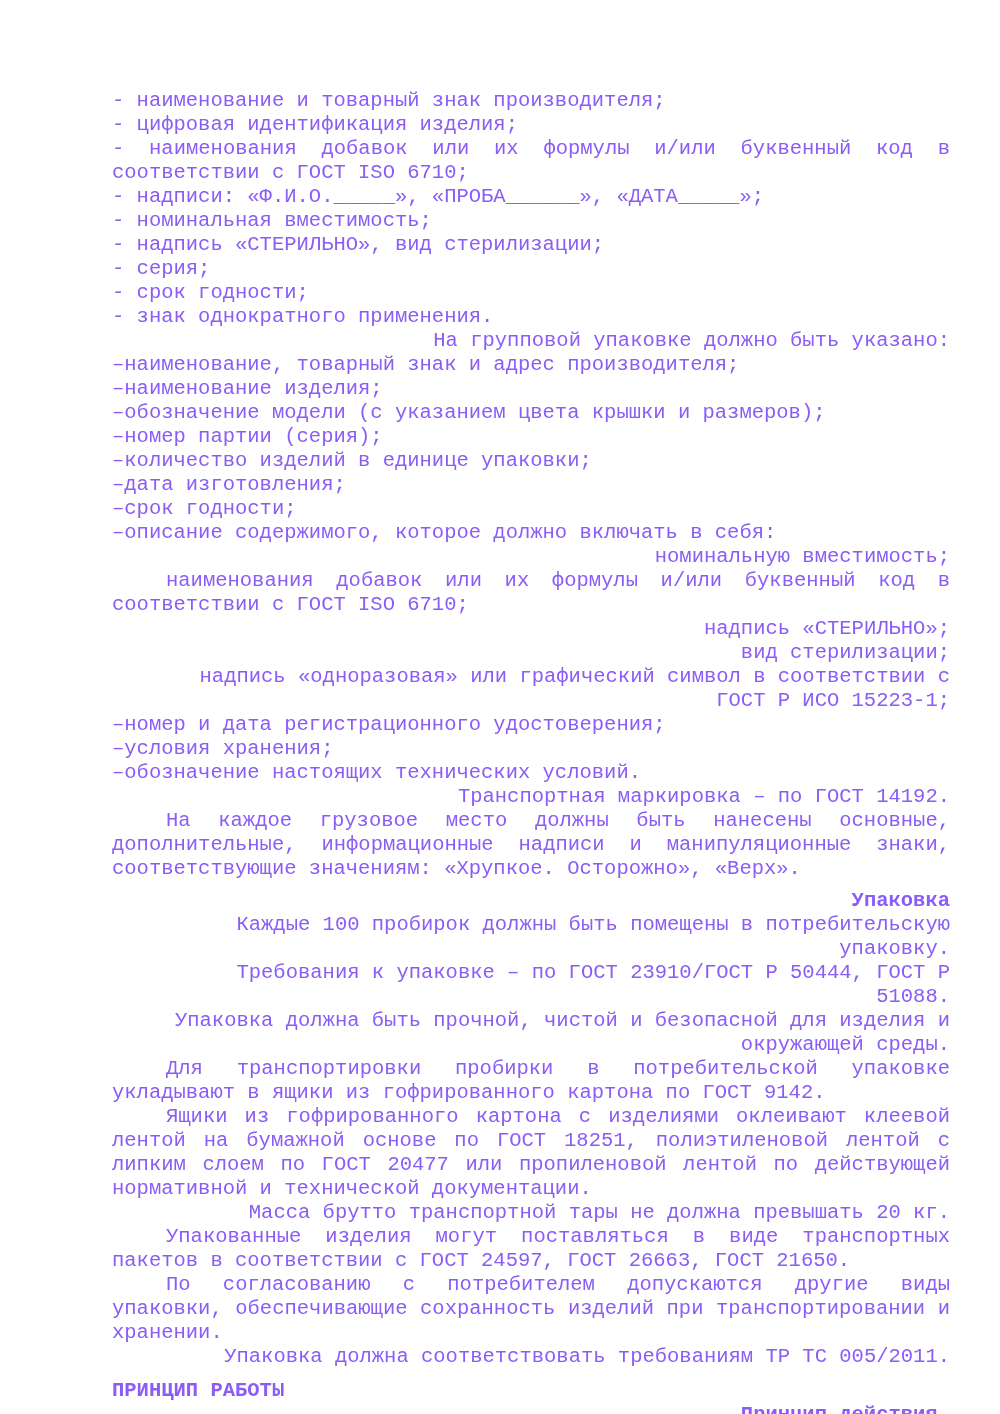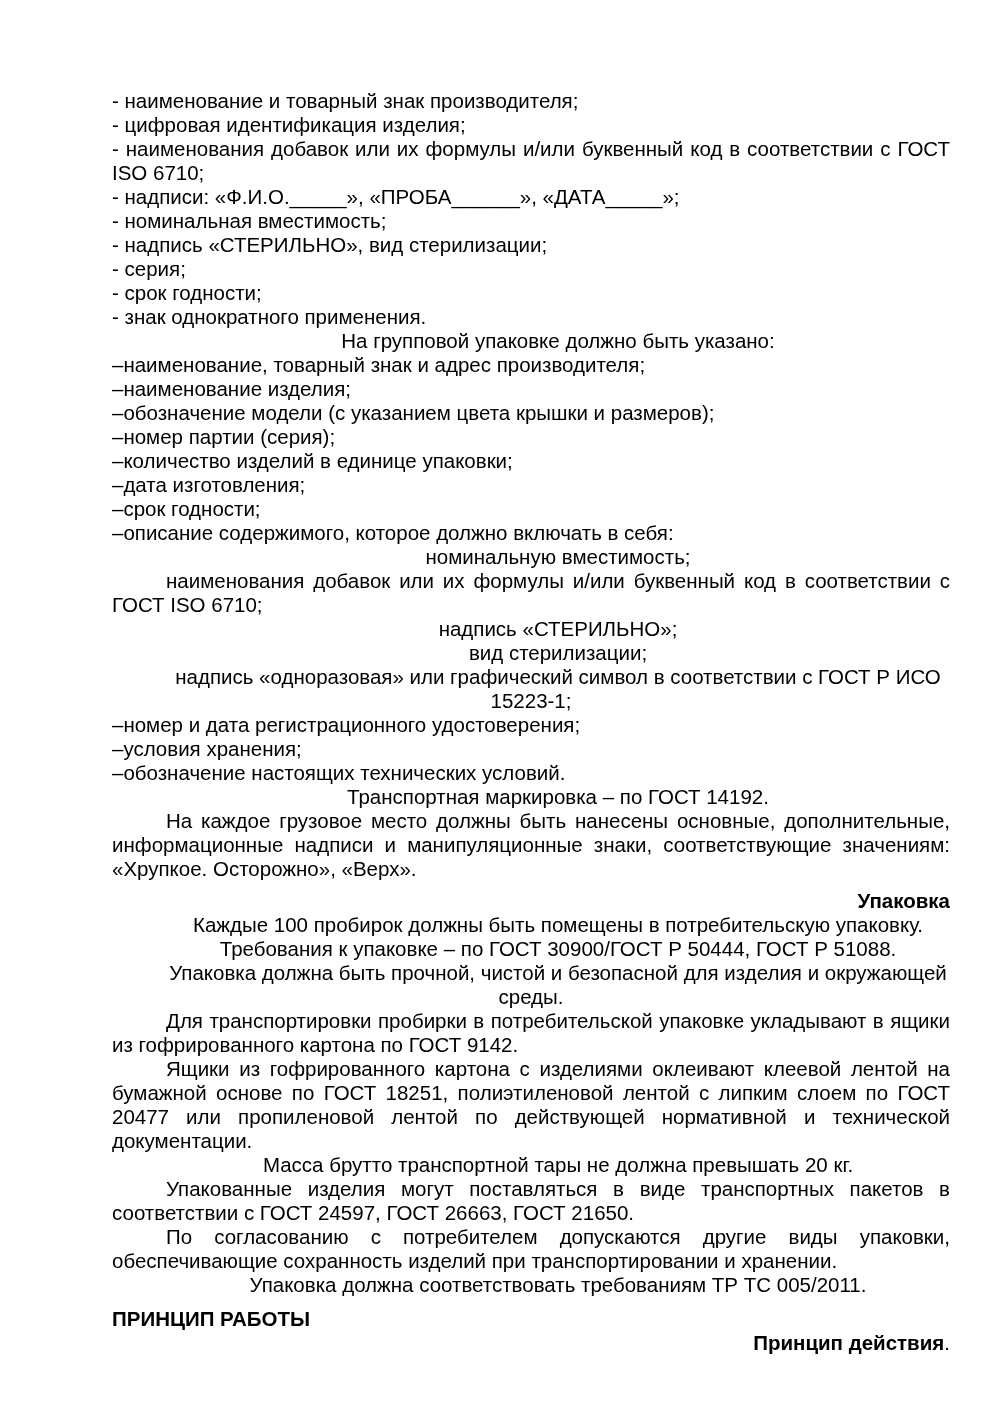--- a/index.html
+++ b/index.html
@@ -6,38 +6,38 @@
     margin: 0;
     padding: 0;
     background: #ffffff;
   }
   .page {
     position: relative;
     width: 1000px;
     height: 1414px;
     background: #ffffff;
     overflow: hidden;
-    font-family: Liberation Sans, sans-serif;
-    color: #000000;
+    font-family: Liberation Mono, monospace;
+    color: #8b5cf6;
   }
   .content {
     position: absolute;
     left: 112px;
     top: 89px;
     width: 838px;
     font-size: 20.5px;
     line-height: 24px;
   }
   .content p {
     margin: 0;
     padding: 0;
   }
   .item { text-align: left; text-indent: 0; }
   .item-justify { text-align: justify; text-indent: 0; }
-  .para { text-align: center; text-indent: 54px; }
+  .para { text-align: right; text-indent: 54px; }
   .para-justify { text-align: justify; text-indent: 54px; }
   .heading { font-weight: bold; text-indent: 105px; text-align: right; }
   .heading-center { font-weight: bold; text-align: left; text-indent: 0; }
   .para-bold-lead { text-indent: 54px; text-align: right; }
   .para-bold-lead .lead-bold { font-weight: bold; }
   .spacer { height: 8px; }
 </style>
 </head>
 <body>
 
@@ -67,21 +67,21 @@
       <p class="para">вид стерилизации;</p>
       <p class="para">надпись «одноразовая» или графический символ в соответствии с ГОСТ Р ИСО 15223-1;</p>
       <p class="item">–номер и дата регистрационного удостоверения;</p>
       <p class="item">–условия хранения;</p>
       <p class="item">–обозначение настоящих технических условий.</p>
       <p class="para">Транспортная маркировка – по ГОСТ 14192.</p>
       <p class="para-justify">На каждое грузовое место должны быть нанесены основные, дополнительные, информационные надписи и манипуляционные знаки, соответствующие значениям: «Хрупкое. Осторожно», «Верх».</p>
       <div class="spacer" style="height: 8px;"></div>
       <p class="heading">Упаковка</p>
       <p class="para">Каждые 100 пробирок должны быть помещены в потребительскую упаковку.</p>
-      <p class="para">Требования к упаковке – по ГОСТ 30900/ГОСТ Р 50444, ГОСТ Р 51088.</p>
+      <p class="para">Требования к упаковке – по ГОСТ 23910/ГОСТ Р 50444, ГОСТ Р 51088.</p>
       <p class="para">Упаковка должна быть прочной, чистой и безопасной для изделия и окружающей среды.</p>
       <p class="para-justify">Для транспортировки пробирки в потребительской упаковке укладывают в ящики из гофрированного картона по ГОСТ 9142.</p>
       <p class="para-justify">Ящики из гофрированного картона с изделиями оклеивают клеевой лентой на бумажной основе по ГОСТ 18251, полиэтиленовой лентой с липким слоем по ГОСТ 20477 или пропиленовой лентой по действующей нормативной и технической документации.</p>
       <p class="para">Масса брутто транспортной тары не должна превышать 20 кг.</p>
       <p class="para-justify">Упакованные изделия могут поставляться в виде транспортных пакетов в соответствии с ГОСТ 24597, ГОСТ 26663, ГОСТ 21650.</p>
       <p class="para-justify">По согласованию с потребителем допускаются другие виды упаковки, обеспечивающие сохранность изделий при транспортировании и хранении.</p>
       <p class="para">Упаковка должна соответствовать требованиям ТР ТС 005/2011.</p>
       <div class="spacer" style="height: 10px;"></div>
       <p class="heading-center">ПРИНЦИП РАБОТЫ</p>
       <p class="para-bold-lead"><span class="lead-bold">Принцип действия</span>.</p>

